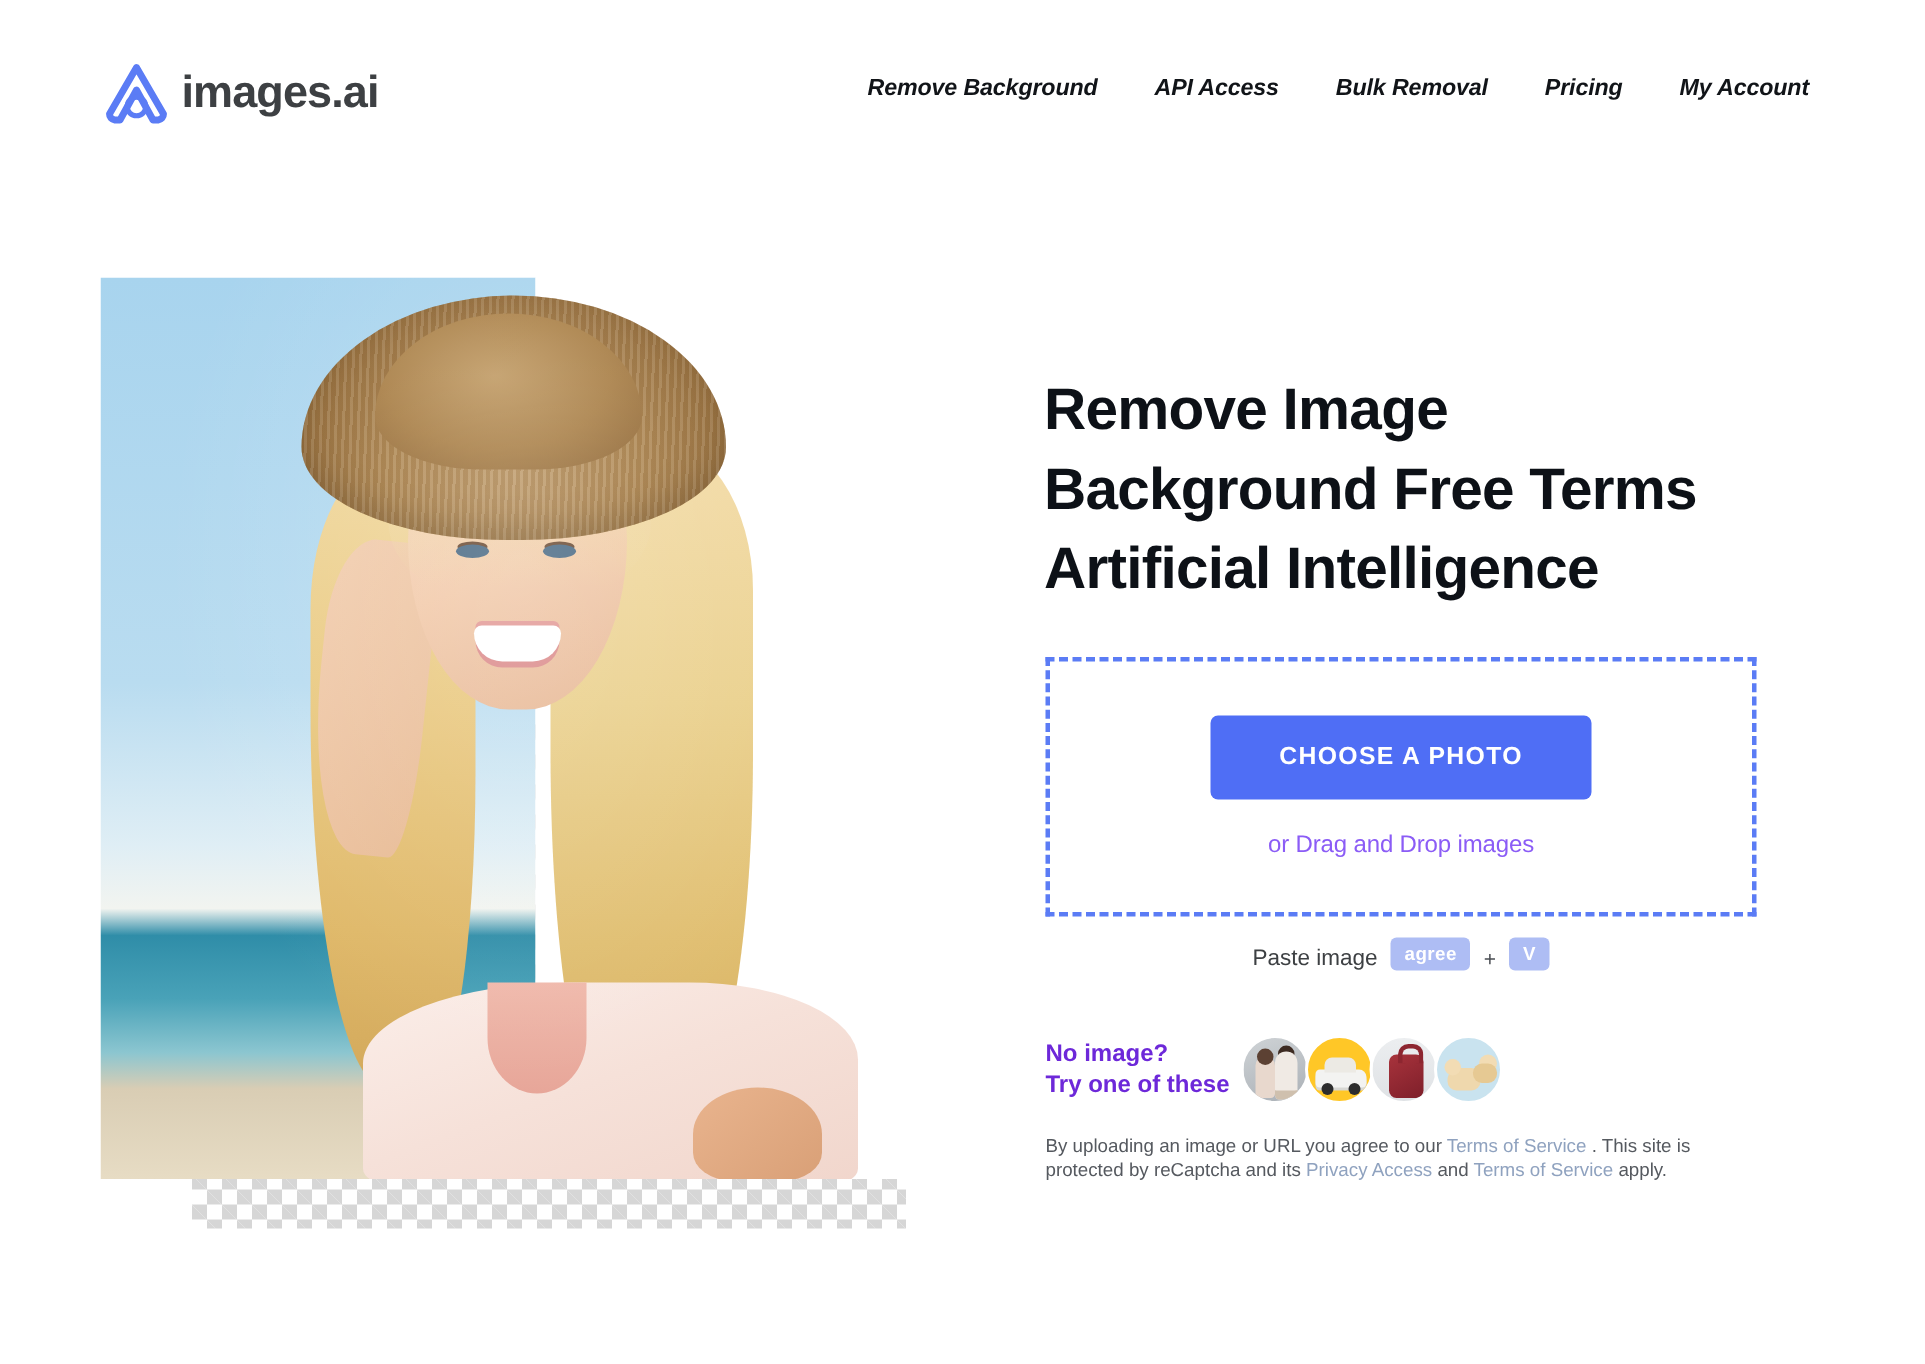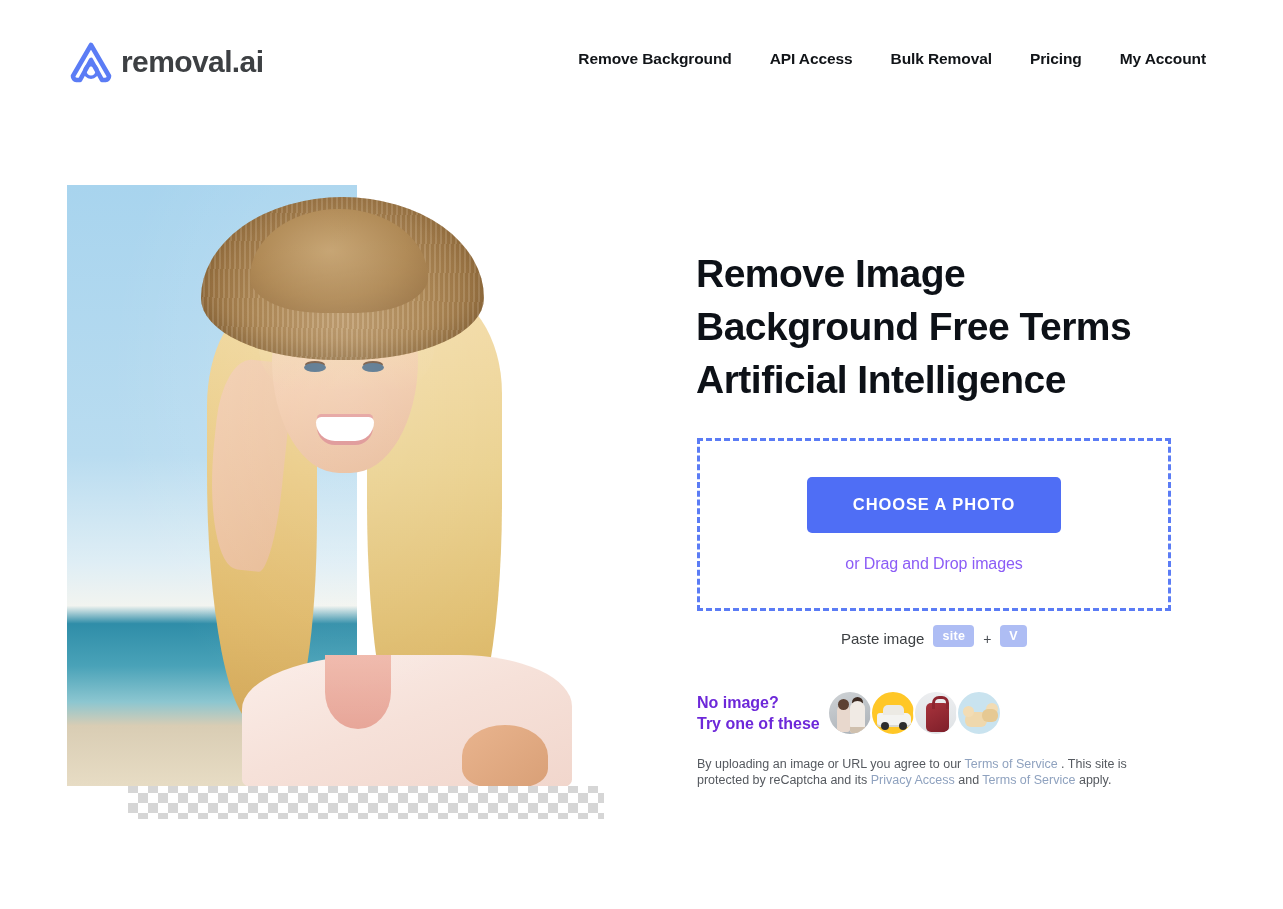--- a/index.html
+++ b/index.html
@@ -20,21 +20,21 @@
     position:absolute; left:67px; top:38px;
     display:flex; align-items:center; gap:6px;
   }
   .brand-mark { width:48px; height:48px; display:block; }
   .brand-text {
     font-size:30px; font-weight:bold; color:#3d4043;
     letter-spacing:-0.6px; line-height:1;
   }
   .nav {
     position:absolute; right:58px; top:50px;
-    display:flex; align-items:flex-start; gap:0px;
+    display:flex; align-items:flex-start; gap:0px;font-style:italic;
   }
   .nav-item {
     font-size:15.5px; font-weight:bold; color:#111418;
     padding:0 19px; white-space:nowrap; cursor:pointer;
     letter-spacing:-0.1px;
   }
 
   
   .hero {
     position:absolute; left:67px; top:185px; width:537px; height:634px;
@@ -245,21 +245,21 @@
 
   <div class="header">
 
     <div class="brand">
       <span class="brand-mark-wrap">
         <svg class="brand-mark" viewBox="0 0 48 48" aria-hidden="true">
           <path d="M24 7 L42 38 A4 4 0 0 1 38.5 42 L35 42 L24 22 L13 42 L9.5 42 A4 4 0 0 1 6 38 Z" fill="none" stroke="#5b7cf5" stroke-width="4.6" stroke-linejoin="round"></path>
           <circle cx="24" cy="33" r="6.2" fill="none" stroke="#5b7cf5" stroke-width="3.4"></circle>
         </svg>
       </span>
-      <span class="brand-text">removal.ai</span>
+      <span class="brand-text">images.ai</span>
     </div>
 
     <nav class="nav">
       <span class="nav-item">Remove Background</span>
       <span class="nav-item">API Access</span>
       <span class="nav-item">Bulk Removal</span>
       <span class="nav-item">Pricing</span>
       <span class="nav-item">My Account</span>
     </nav>
   </div>
@@ -293,21 +293,21 @@
 
   <h1 class="headline">Remove Image Background Free Terms Artificial Intelligence</h1>
 
   <div class="dropzone">
     <button class="choose-btn">CHOOSE A PHOTO</button>
     <div class="drag-text">or Drag and Drop images</div>
   </div>
 
   <div class="paste-row">
     <span class="paste-label">Paste image</span>
-    <span class="key">site</span>
+    <span class="key">agree</span>
     <span class="plus">+</span>
     <span class="key">V</span>
   </div>
 
   <div class="samples">
     <div class="samples-label">
       <div>No image?</div>
       <div>Try one of these</div>
     </div>
     <div class="thumbs">

